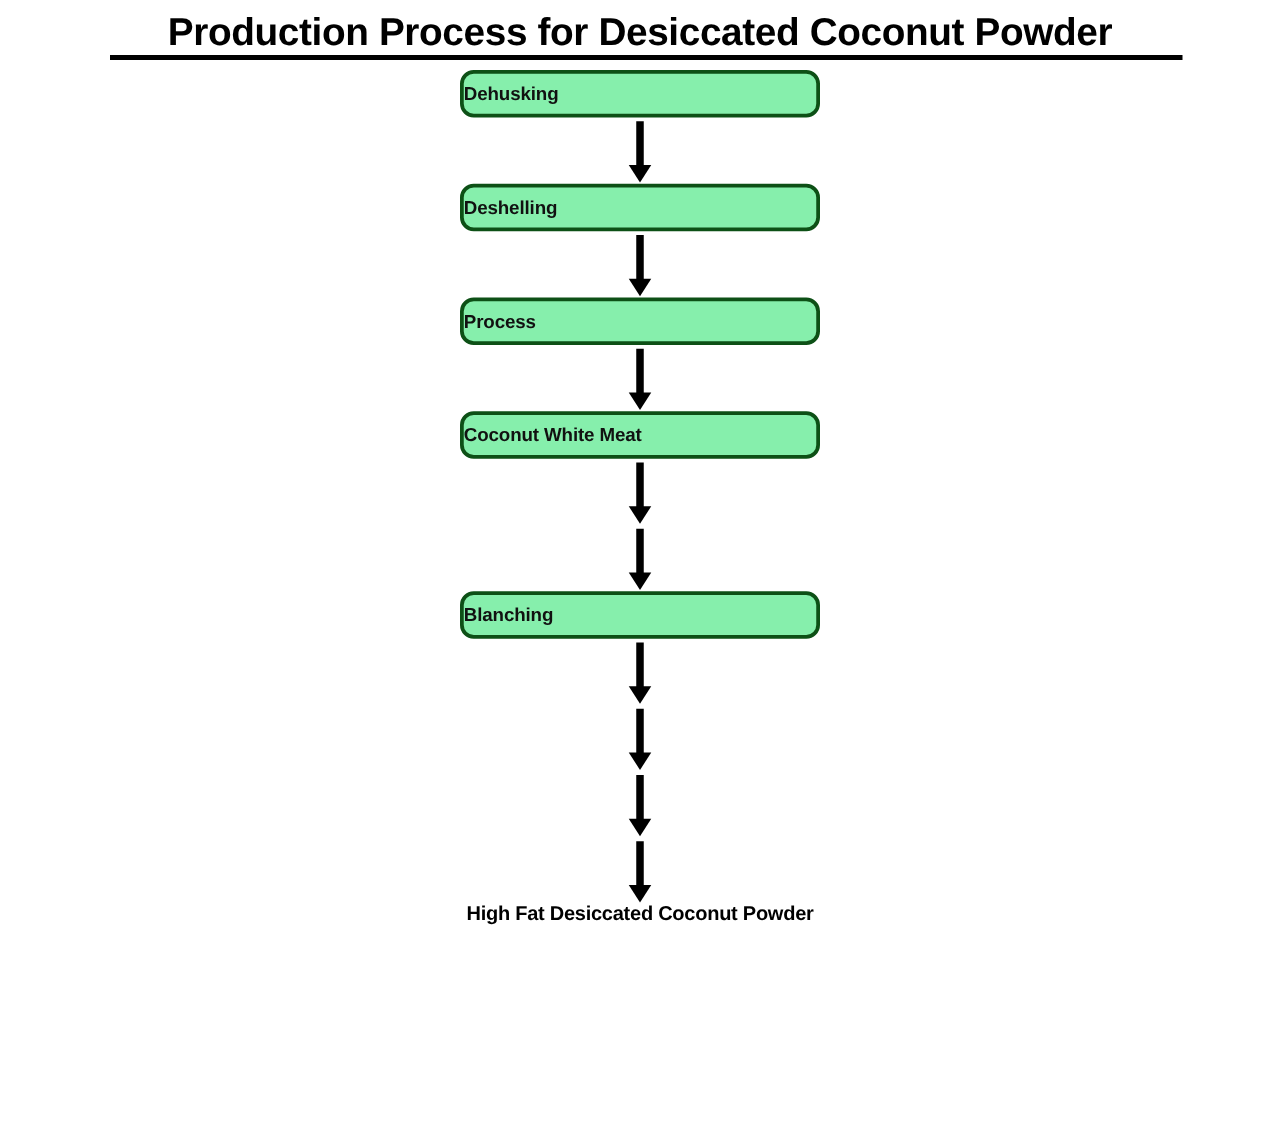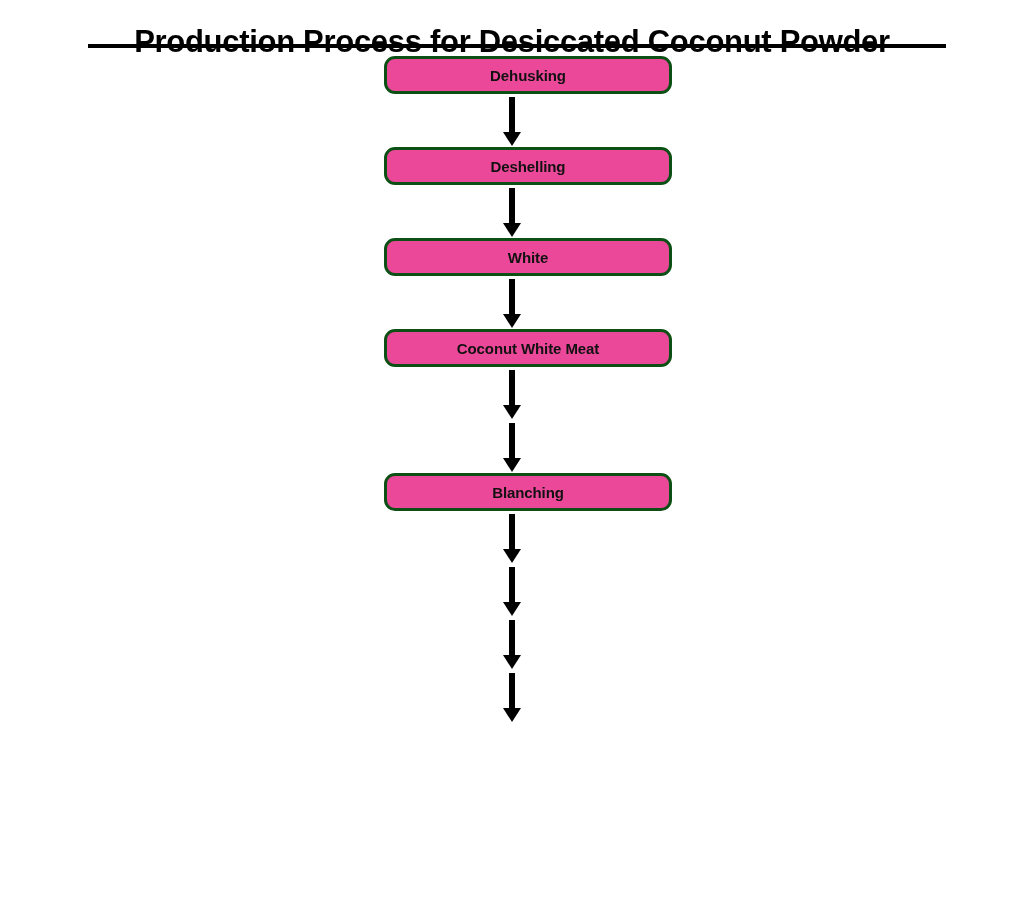--- a/index.html
+++ b/index.html
@@ -25,21 +25,21 @@
     text-align: center;
   }
   #page-title {
     font-family: "Liberation Sans", sans-serif;
     font-size: 31px;
     font-weight: bold;
     color: #000000;
     letter-spacing: -0.3px;
     line-height: 44px;
     margin: 0;
-    padding-top: 20px;
+    padding-top: 4px;
     white-space: nowrap;
   }
   #title-rule {
     position: absolute;
     left: 88px;
     top: 44px;
     width: 858px;
     height: 4px;
     background: #000000;
   }
@@ -50,27 +50,25 @@
     left: 368px;
     top: 56px;
     width: 288px;
   }
 
   .node {
     position: relative;
     width: 288px;
     height: 38px;
     box-sizing: border-box;
-    background: #ec4899;
+    background: #86efac;
     border: 3px solid #0d5016;
     border-radius: 11px;
     display: flex;
     align-items: center;
-    justify-content: center;
-    margin-left: 16px;
   }
   .node-label {
     font-family: "Liberation Sans", sans-serif;
     font-size: 15px;
     font-weight: bold;
     color: #111111;
     letter-spacing: -0.1px;
     white-space: nowrap;
     user-select: none;
   }
@@ -147,21 +145,21 @@
     <span class="node-label">Deshelling</span>
   </div>
   <div class="connector">
     <div class="arrow">
       <div class="shaft"></div>
       <div class="head"></div>
     </div>
   </div>
 
   <div class="node">
-    <span class="node-label">White</span>
+    <span class="node-label">Process</span>
   </div>
   <div class="connector">
     <div class="arrow">
       <div class="shaft"></div>
       <div class="head"></div>
     </div>
   </div>
 
   <div class="node">
     <span class="node-label">Coconut White Meat</span>
@@ -204,14 +202,17 @@
     </div>
   </div>
 
   <div class="connector">
     <div class="arrow">
       <div class="shaft"></div>
       <div class="head"></div>
     </div>
   </div>
 
+  <div id="terminal">
+    <span id="terminal-label">High Fat Desiccated Coconut Powder</span>
+  </div>
 
 </div>
 
 </body></html>

